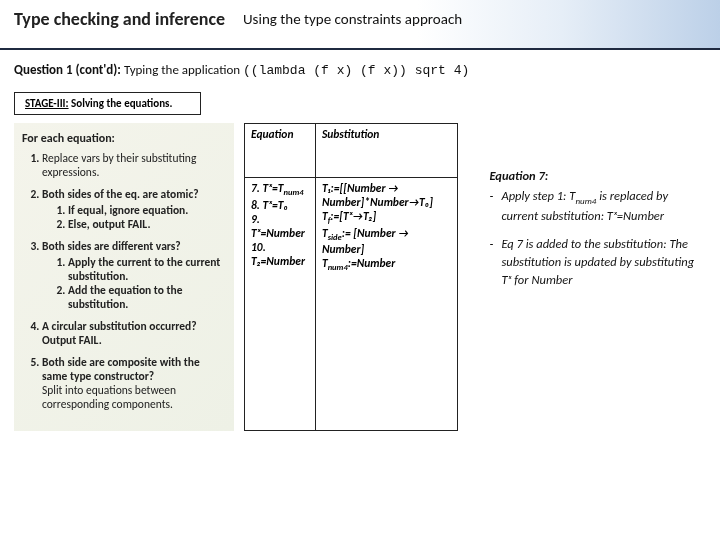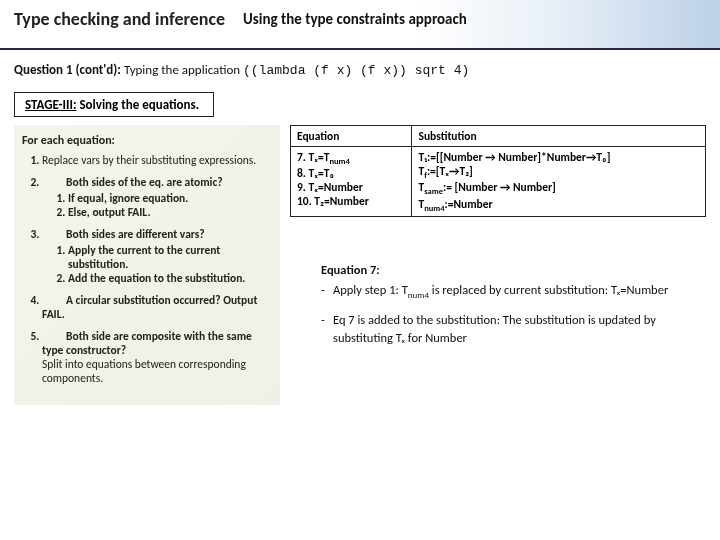--- a/index.html
+++ b/index.html
@@ -18,68 +18,68 @@
     border-bottom: 2px solid #1f2a40;
     background: linear-gradient(90deg, #fff 0%, #fff 58%, #e6eef7 78%, #bcd0e8 100%);
   }
   .title-main {
     font-size: 18px;
     font-weight: 700;
     color: #222;
   }
   .title-sub {
     font-size: 15px;
-    font-weight: 700;
+    font-weight: 400;
     color: #111;
     margin-left: 18px;
   }
   .question-row {
     padding: 12px 14px 10px 14px;
     font-size: 13px;
     color: #111;
   }
   .question-row .label { font-weight: 700; text-align: center; }
   .question-row .code { font-family: "Courier New", monospace; }
   .stage-box {
     margin: 4px 0 0 14px;
     border: 1.5px solid #222;
     display: inline-block;
-    padding: 4px 14px 4px 10px;
-    font-size: 13px;
+    padding: 4px 28px 4px 10px;
+    font-size: 11px;
     font-weight: 700;
   }
   .stage-box .u { text-decoration: underline; }
   .body-row {
     display: flex;
     gap: 10px;
     padding: 8px 14px 0 14px;
   }
   .left-col {
-    width: 266px;
+    width: 220px;
     background: linear-gradient(135deg, #f4f4eb 0%, #eef1e6 100%);
     padding: 8px 8px 12px 8px;
     font-size: 11.5px;
     color: #222;
   }
   .left-col h4 {
     font-size: 12px;
     font-weight: 700;
     margin-bottom: 6px;
   }
   .left-col ol { list-style: decimal; padding-left: 20px; }
   .left-col ol > li { margin-bottom: 8px; font-weight: 700; }
   .left-col ol > li .desc { font-weight: 400; }
-  .left-col ol > li .bold { font-weight: 700; margin-left: 24px; }
+  .left-col ol > li .bold { font-weight: 700; }
   .left-col ol ol { list-style: decimal; padding-left: 26px; margin-top: 2px; }
   .left-col ol ol li { font-weight: 700; margin-bottom: 0; }
   .left-col .note { font-weight: 400; }
   .right-col {
     flex: 1;
     display: flex;
-    flex-direction: column;
+    font-style: italic;
   }
   table.eq {
     border-collapse: collapse;
     width: 100%;
     font-size: 11.5px;
   }
   table.eq th, table.eq td {
     border: 1.2px solid #222;
     padding: 3px 6px;
     text-align: left;
@@ -151,21 +151,21 @@
       <tr>
         <td>
           <span>7. Tₓ=T</span><span class="sub">num4</span><br>
           <span>8. Tₓ=T₀</span><br>
           <span>9. Tₓ=Number</span><br>
           <span>10. T₂=Number</span>
         </td>
         <td>
           <span>T₁:=[[Number → Number]*Number→T₀]</span><br>
           <span>T</span><span class="sub">f</span><span>:=[Tₓ→T₂]</span><br>
-          <span>T</span><span class="sub">same</span><span>:= [Number → Number]</span><br>
+          <span>T</span><span class="sub">side</span><span>:= [Number → Number]</span><br>
           <span>T</span><span class="sub">num4</span><span>:=Number</span>
         </td>
       </tr>
     </tbody>
       </table>
 
     <div class="explain">
       <div class="hd">Equation 7:</div>
       <ul>
         <li>

